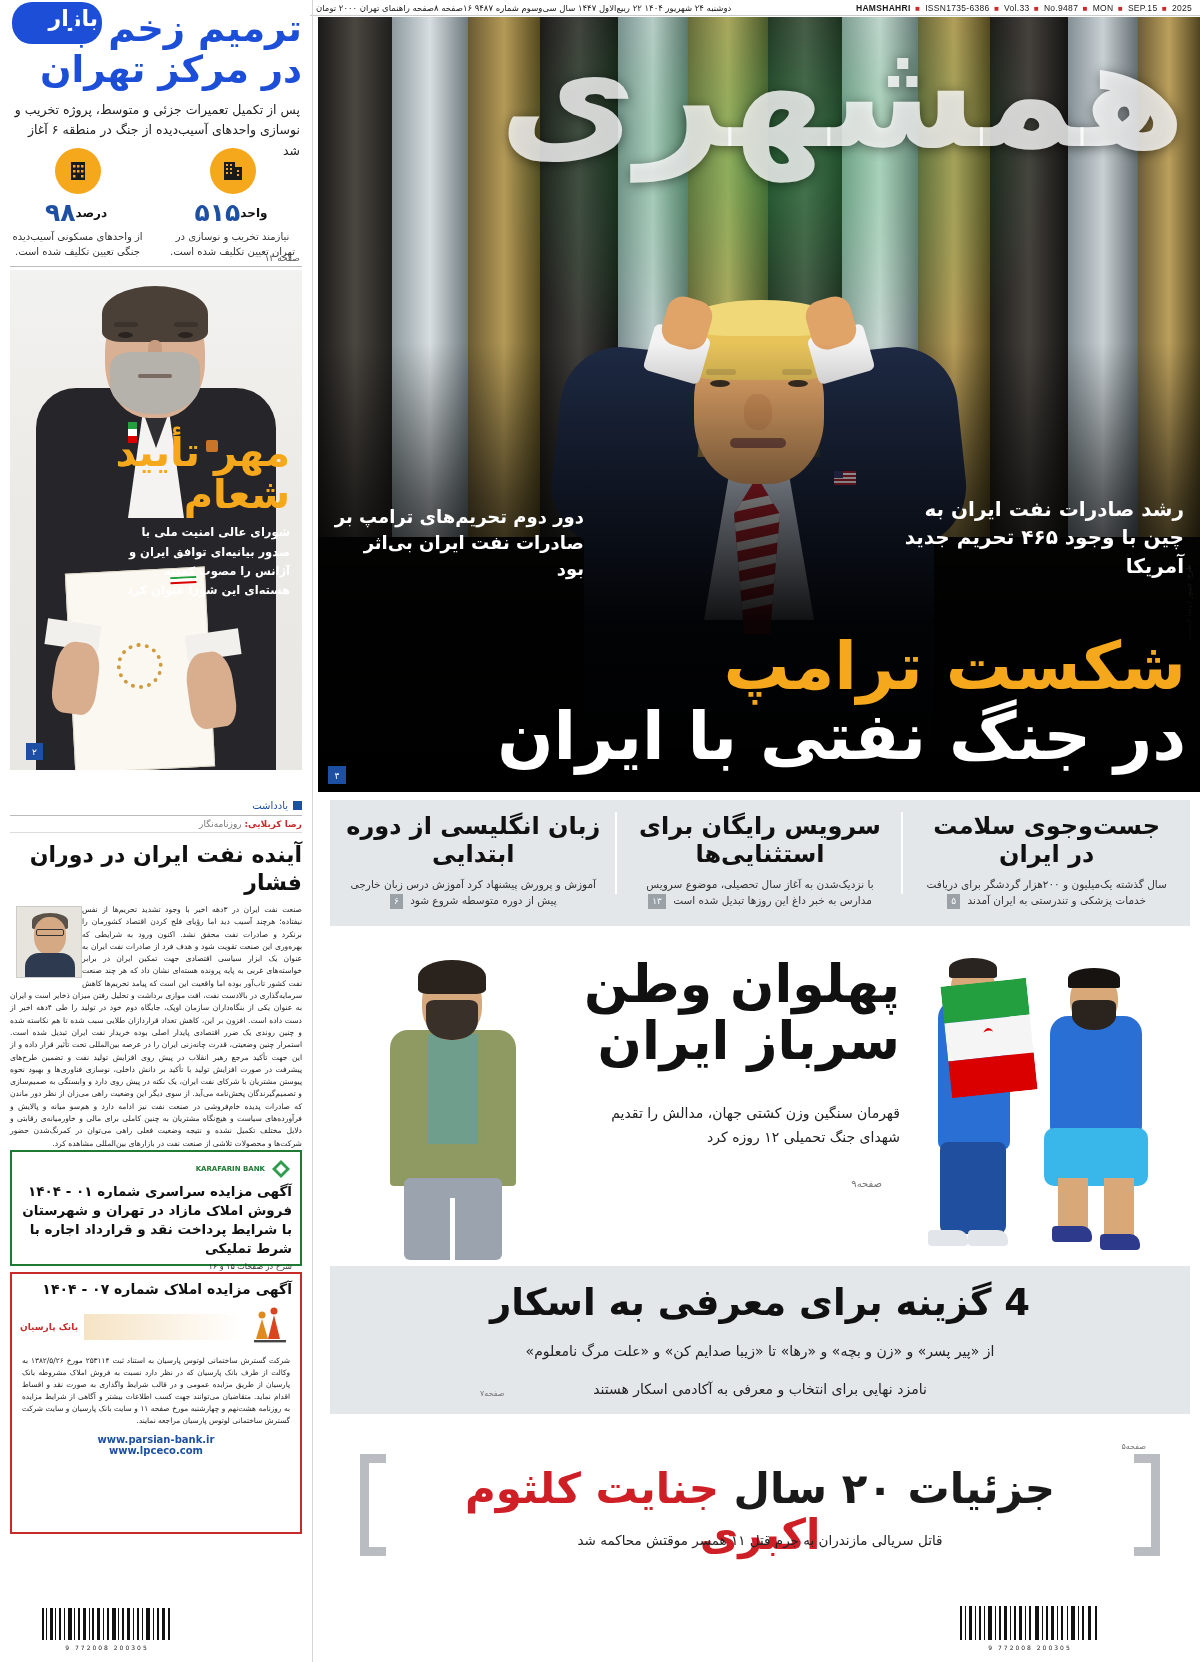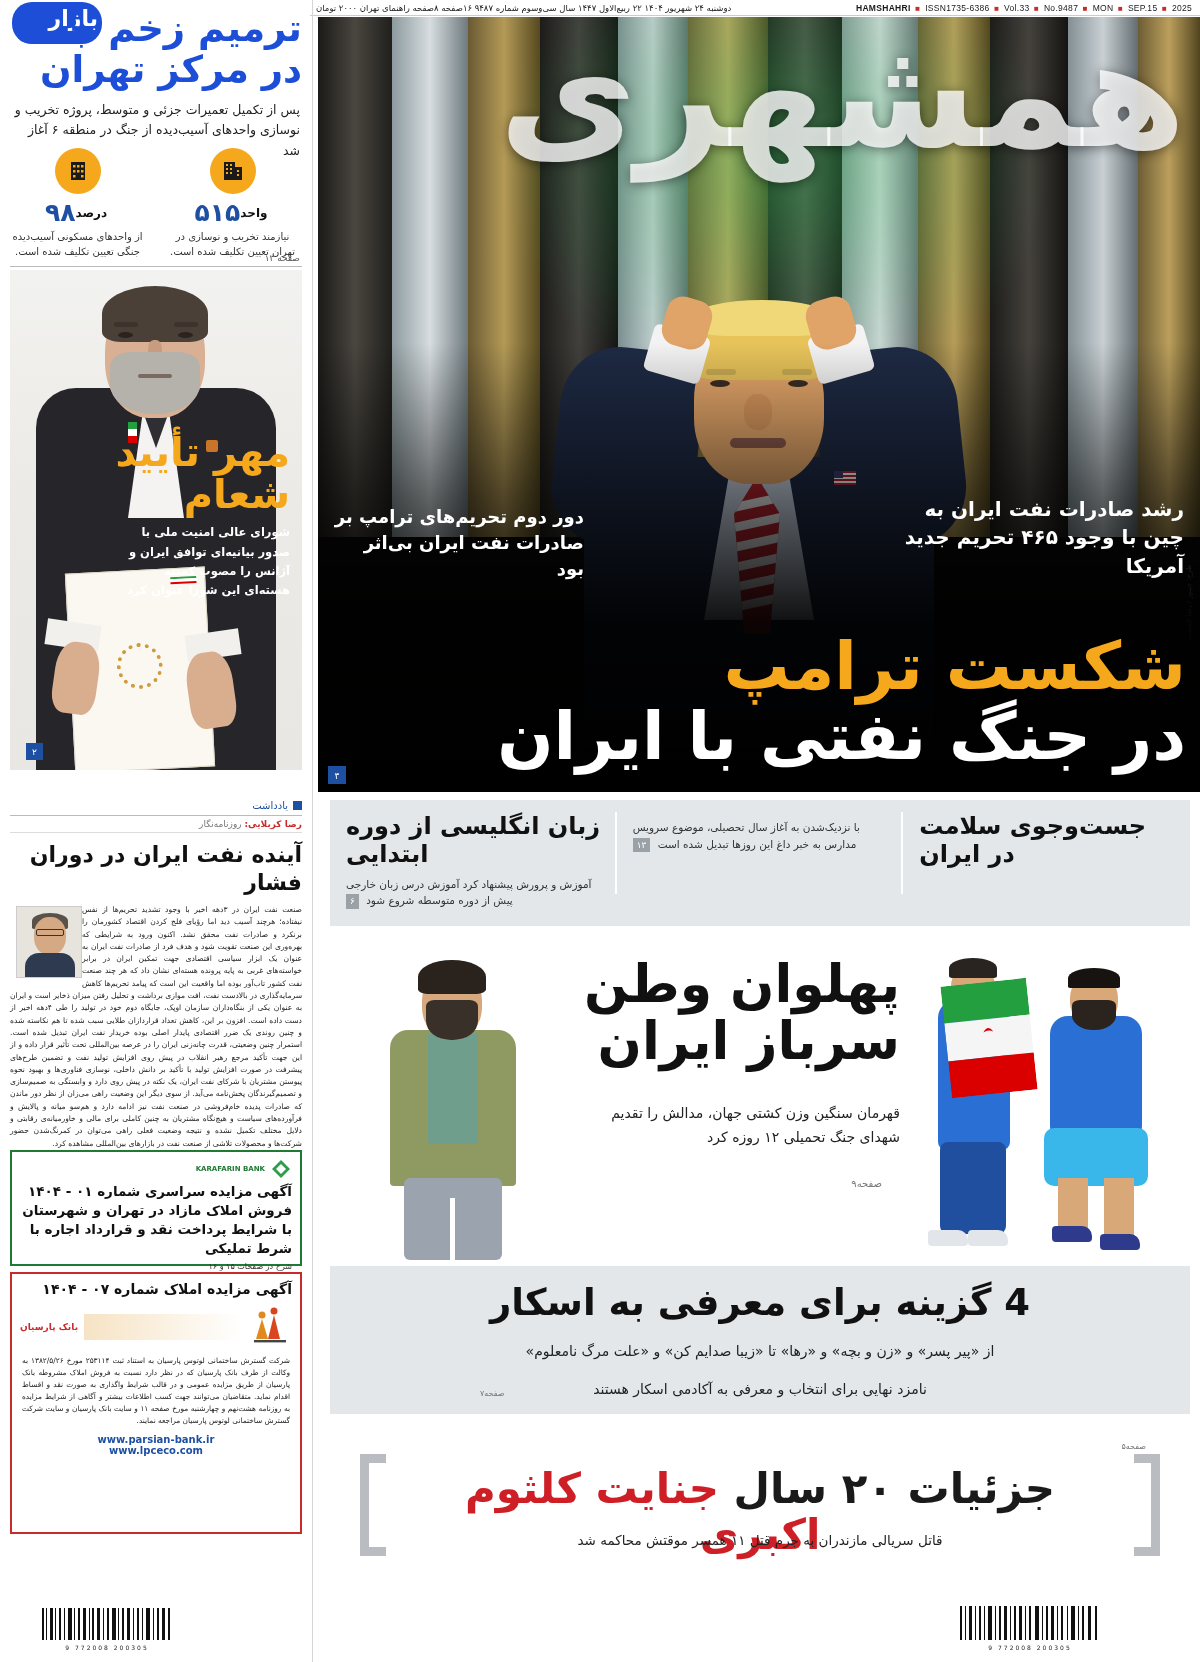--- a/index.html
+++ b/index.html
@@ -244,21 +244,21 @@
   .hero-title .l1 { font-size: 66px; font-weight: 900; color: #f5a81c; line-height: 1.06; letter-spacing: -2px; }
   .hero-title .l2 { font-size: 66px; font-weight: 900; color: #fff; line-height: 1.06; letter-spacing: -2px; }
   .hero-pg { position: absolute; left: 10px; bottom: 8px; width: 18px; height: 18px; background: #1d4fa3; color: #fff; font-size: 9.5px; display: flex; align-items: center; justify-content: center; z-index: 8; }
   .hero-credit { position: absolute; left: 1185px; top: 640px; transform: rotate(-90deg); transform-origin: left top; font-size: 7px; color: #777; white-space: nowrap; }
 
   
   .band {
     position: absolute; left: 330px; top: 800px; width: 860px; height: 126px;
     background: #e3e7ea; display: flex; direction: rtl;
   }
-  .band .cell { flex: 1; padding: 12px 16px 8px; position: relative; text-align: left; direction: rtl; }
+  .band .cell { flex: 1; padding: 12px 16px 8px; position: relative; text-align: center; direction: rtl; }
   .band .cell + .cell::after {
     content: ""; position: absolute; right: 0; top: 12px; width: 2px; height: 82px; background: #fff;
   }
   .band h3 { font-size: 24px; font-weight: 900; color: #111; line-height: 1.18; }
   .band p { margin-top: 7px; font-size: 10.5px; line-height: 1.6; color: #333; }
   .band .pg { display: inline-block; background: #9aa2a8; color: #fff; font-size: 9px; padding: 0 4px; margin-right: 4px; }
 
   
   .wrest { position: absolute; left: 318px; top: 930px; width: 882px; height: 330px; background: #fff; overflow: hidden; }
   .w-img-r { position: absolute; right: 0; top: 0; width: 330px; height: 320px; }
@@ -614,22 +614,27 @@
       <div class="l1">شکست ترامپ</div>
       <div class="l2">در جنگ نفتی با ایران</div>
     </div>
     <div class="hero-pg">۴</div>
   </div>
   <div class="hero-credit">طرح: چیپور / رضا الصمیم</div>
 
   <div class="band">
     <div class="cell">
       <h3>جست‌وجوی سلامت در ایران</h3>
+      <p>
+        <span>سال گذشته یک‌میلیون و ۲۰۰هزار گردشگر برای دریافت خدمات پزشکی و تندرستی به ایران آمدند</span>
+        <span class="pg">۵</span>
+      </p>
     </div>
     <div class="cell">
+      <h3>سرویس رایگان برای استثنایی‌ها</h3>
       <p>
         <span>با نزدیک‌شدن به آغاز سال تحصیلی، موضوع سرویس مدارس به خبر داغ این روزها تبدیل شده است</span>
         <span class="pg">۱۳</span>
       </p>
     </div>
     <div class="cell">
       <h3>زبان انگلیسی از دوره ابتدایی</h3>
       <p>
         <span>آموزش و پرورش پیشنهاد کرد آموزش درس زبان خارجی پیش از دوره متوسطه شروع شود</span>
         <span class="pg">۶</span>

